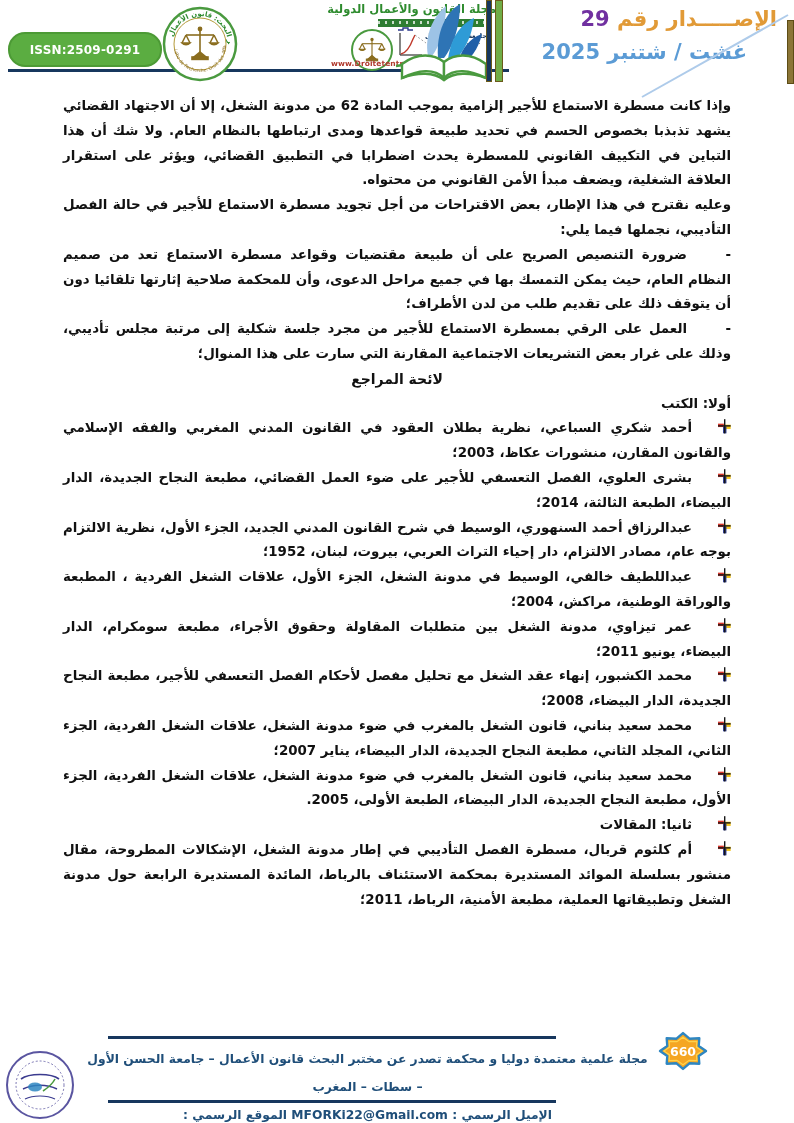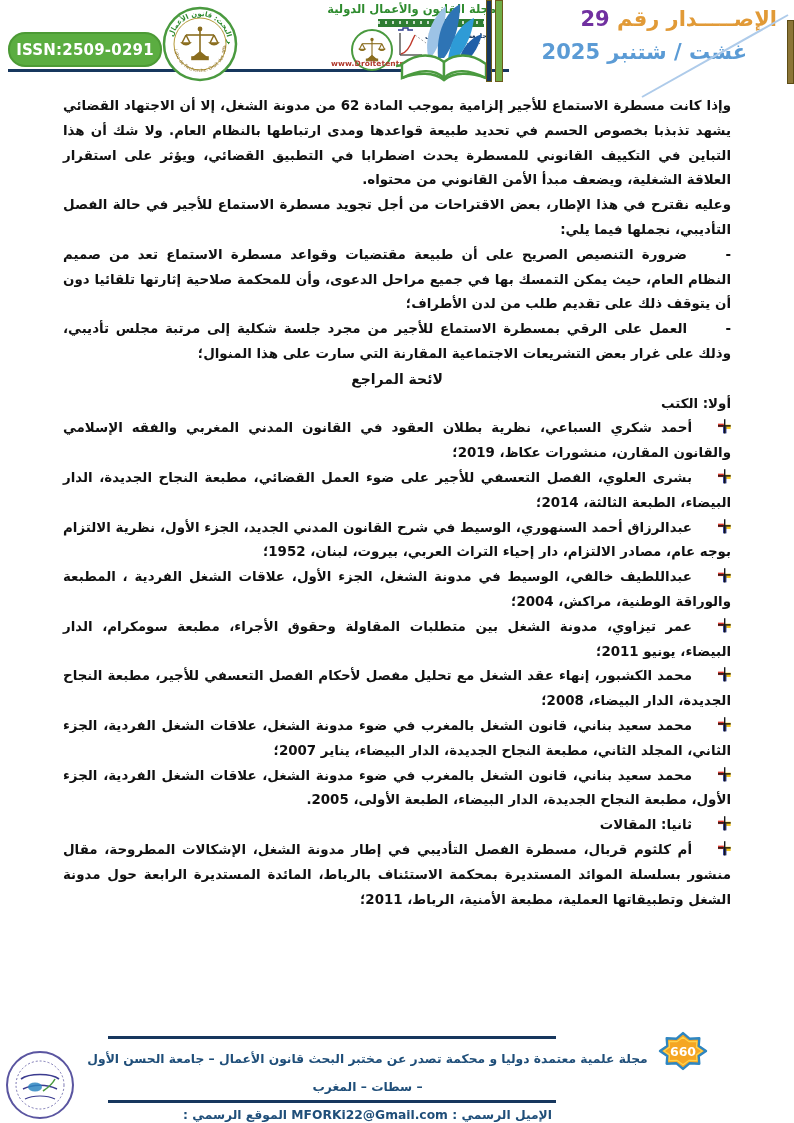--- a/index.html
+++ b/index.html
@@ -4,21 +4,21 @@
 <style>
   html,body{margin:0;padding:0;background:#e8e8e8;}
   .page{
     position:relative;width:794px;height:1123px;margin:0 auto;background:#ffffff;
     font-family:"DejaVu Sans",sans-serif;overflow:hidden;
   }
   
   .issn-pill{
     position:absolute;left:8px;top:32px;width:150px;height:31px;border-radius:17px;
     background:#5bad41;border:2px solid #4c9a35;display:flex;align-items:center;justify-content:center;
-    color:#ffffff;font-weight:bold;font-size:15px;letter-spacing:.2px;
+    color:#ffffff;font-weight:bold;font-size:12px;letter-spacing:.2px;
   }
   .header-rule{position:absolute;left:8px;top:69px;width:501px;height:3px;background:#17375e;}
   .vbar{position:absolute;top:0;height:82px;border:1px solid #6b5a1a;box-sizing:border-box;}
   .vbar.navy{left:486px;width:6px;background:#17375e;}
   .vbar.green{left:495px;width:8px;background:#70ad47;}
   .vbar.right-olive{left:787px;top:20px;height:64px;width:7px;background:#8b7536;border-color:#5d4c16;}
   .logoA{position:absolute;left:162px;top:6px;width:76px;height:76px;}
   .logoB-title{
     position:absolute;left:353px;top:2px;width:143px;text-align:center;
     color:#2e8b2e;font-weight:bold;font-size:11.5px;direction:rtl;white-space:nowrap;
@@ -172,21 +172,21 @@
     <p>وعليه نقترح في هذا الإطار، بعض الاقتراحات من أجل تجويد مسطرة الاستماع للأجير في حالة الفصل التأديبي، نجملها فيما يلي:</p>
 
     <p class="proposal"><span class="dash">-</span><span>ضرورة التنصيص الصريح على أن طبيعة مقتضيات وقواعد مسطرة الاستماع تعد من صميم النظام العام، حيث يمكن التمسك بها في جميع مراحل الدعوى، وأن للمحكمة صلاحية إثارتها تلقائيا دون أن يتوقف ذلك على تقديم طلب من لدن الأطراف؛</span></p>
     <p class="proposal"><span class="dash">-</span><span>العمل على الرقي بمسطرة الاستماع للأجير من مجرد جلسة شكلية إلى مرتبة مجلس تأديبي، وذلك على غرار بعض التشريعات الاجتماعية المقارنة التي سارت على هذا المنوال؛</span></p>
 
     <p class="refs-title">لائحة المراجع</p>
     <p class="sec-title">أولا: الكتب</p>
 
     <p class="ref"><svg class="plus" viewBox="0 0 16 18">
           <use href="#plusSym"></use>
-        </svg><span>أحمد شكري السباعي، نظرية بطلان العقود في القانون المدني المغربي والفقه الإسلامي والقانون المقارن، منشورات عكاظ، 2019؛</span></p>
+        </svg><span>أحمد شكري السباعي، نظرية بطلان العقود في القانون المدني المغربي والفقه الإسلامي والقانون المقارن، منشورات عكاظ، 2003؛</span></p>
     <p class="ref"><svg class="plus" viewBox="0 0 16 18">
           <use href="#plusSym"></use>
         </svg><span>بشرى العلوي، الفصل التعسفي للأجير على ضوء العمل القضائي، مطبعة النجاح الجديدة، الدار البيضاء، الطبعة الثالثة، 2014؛</span></p>
     <p class="ref"><svg class="plus" viewBox="0 0 16 18">
           <use href="#plusSym"></use>
         </svg><span>عبدالرزاق أحمد السنهوري، الوسيط في شرح القانون المدني الجديد، الجزء الأول، نظرية الالتزام بوجه عام، مصادر الالتزام، دار إحياء التراث العربي، بيروت، لبنان، 1952؛</span></p>
     <p class="ref"><svg class="plus" viewBox="0 0 16 18">
           <use href="#plusSym"></use>
         </svg><span>عبداللطيف خالفي، الوسيط في مدونة الشغل، الجزء الأول، علاقات الشغل الفردية ، المطبعة والوراقة الوطنية، مراكش، 2004؛</span></p>
     <p class="ref"><svg class="plus" viewBox="0 0 16 18">

